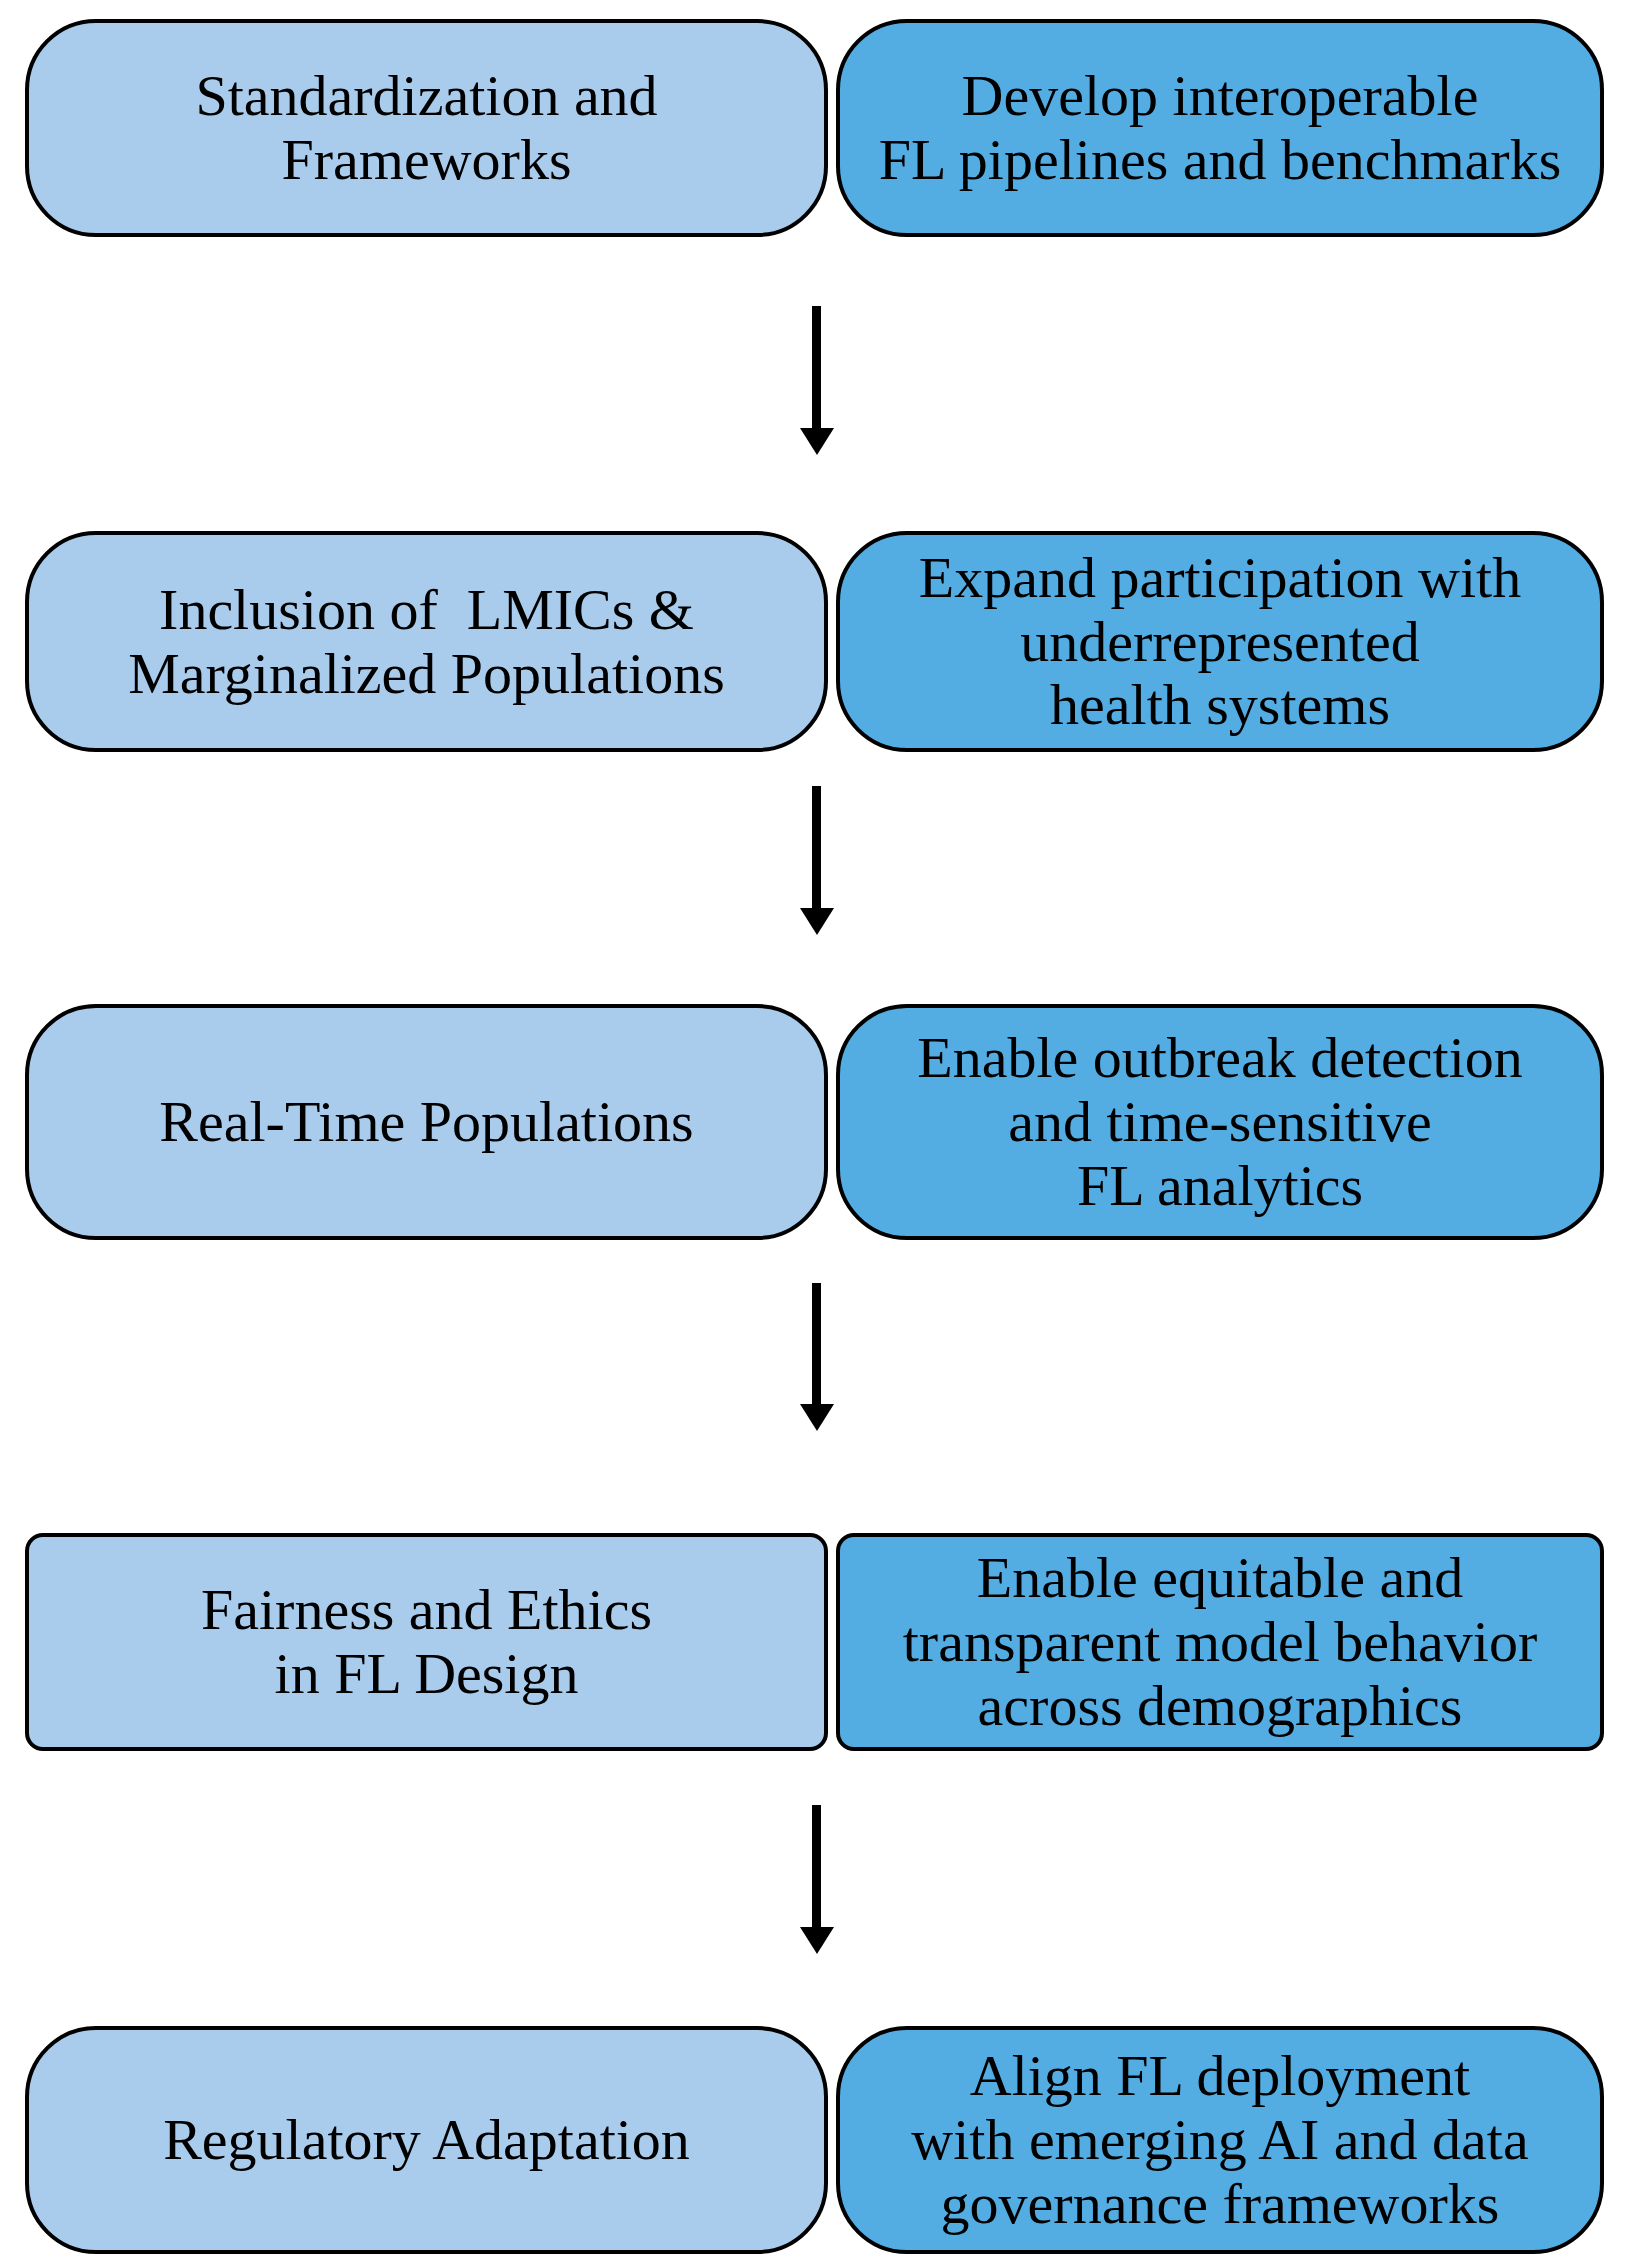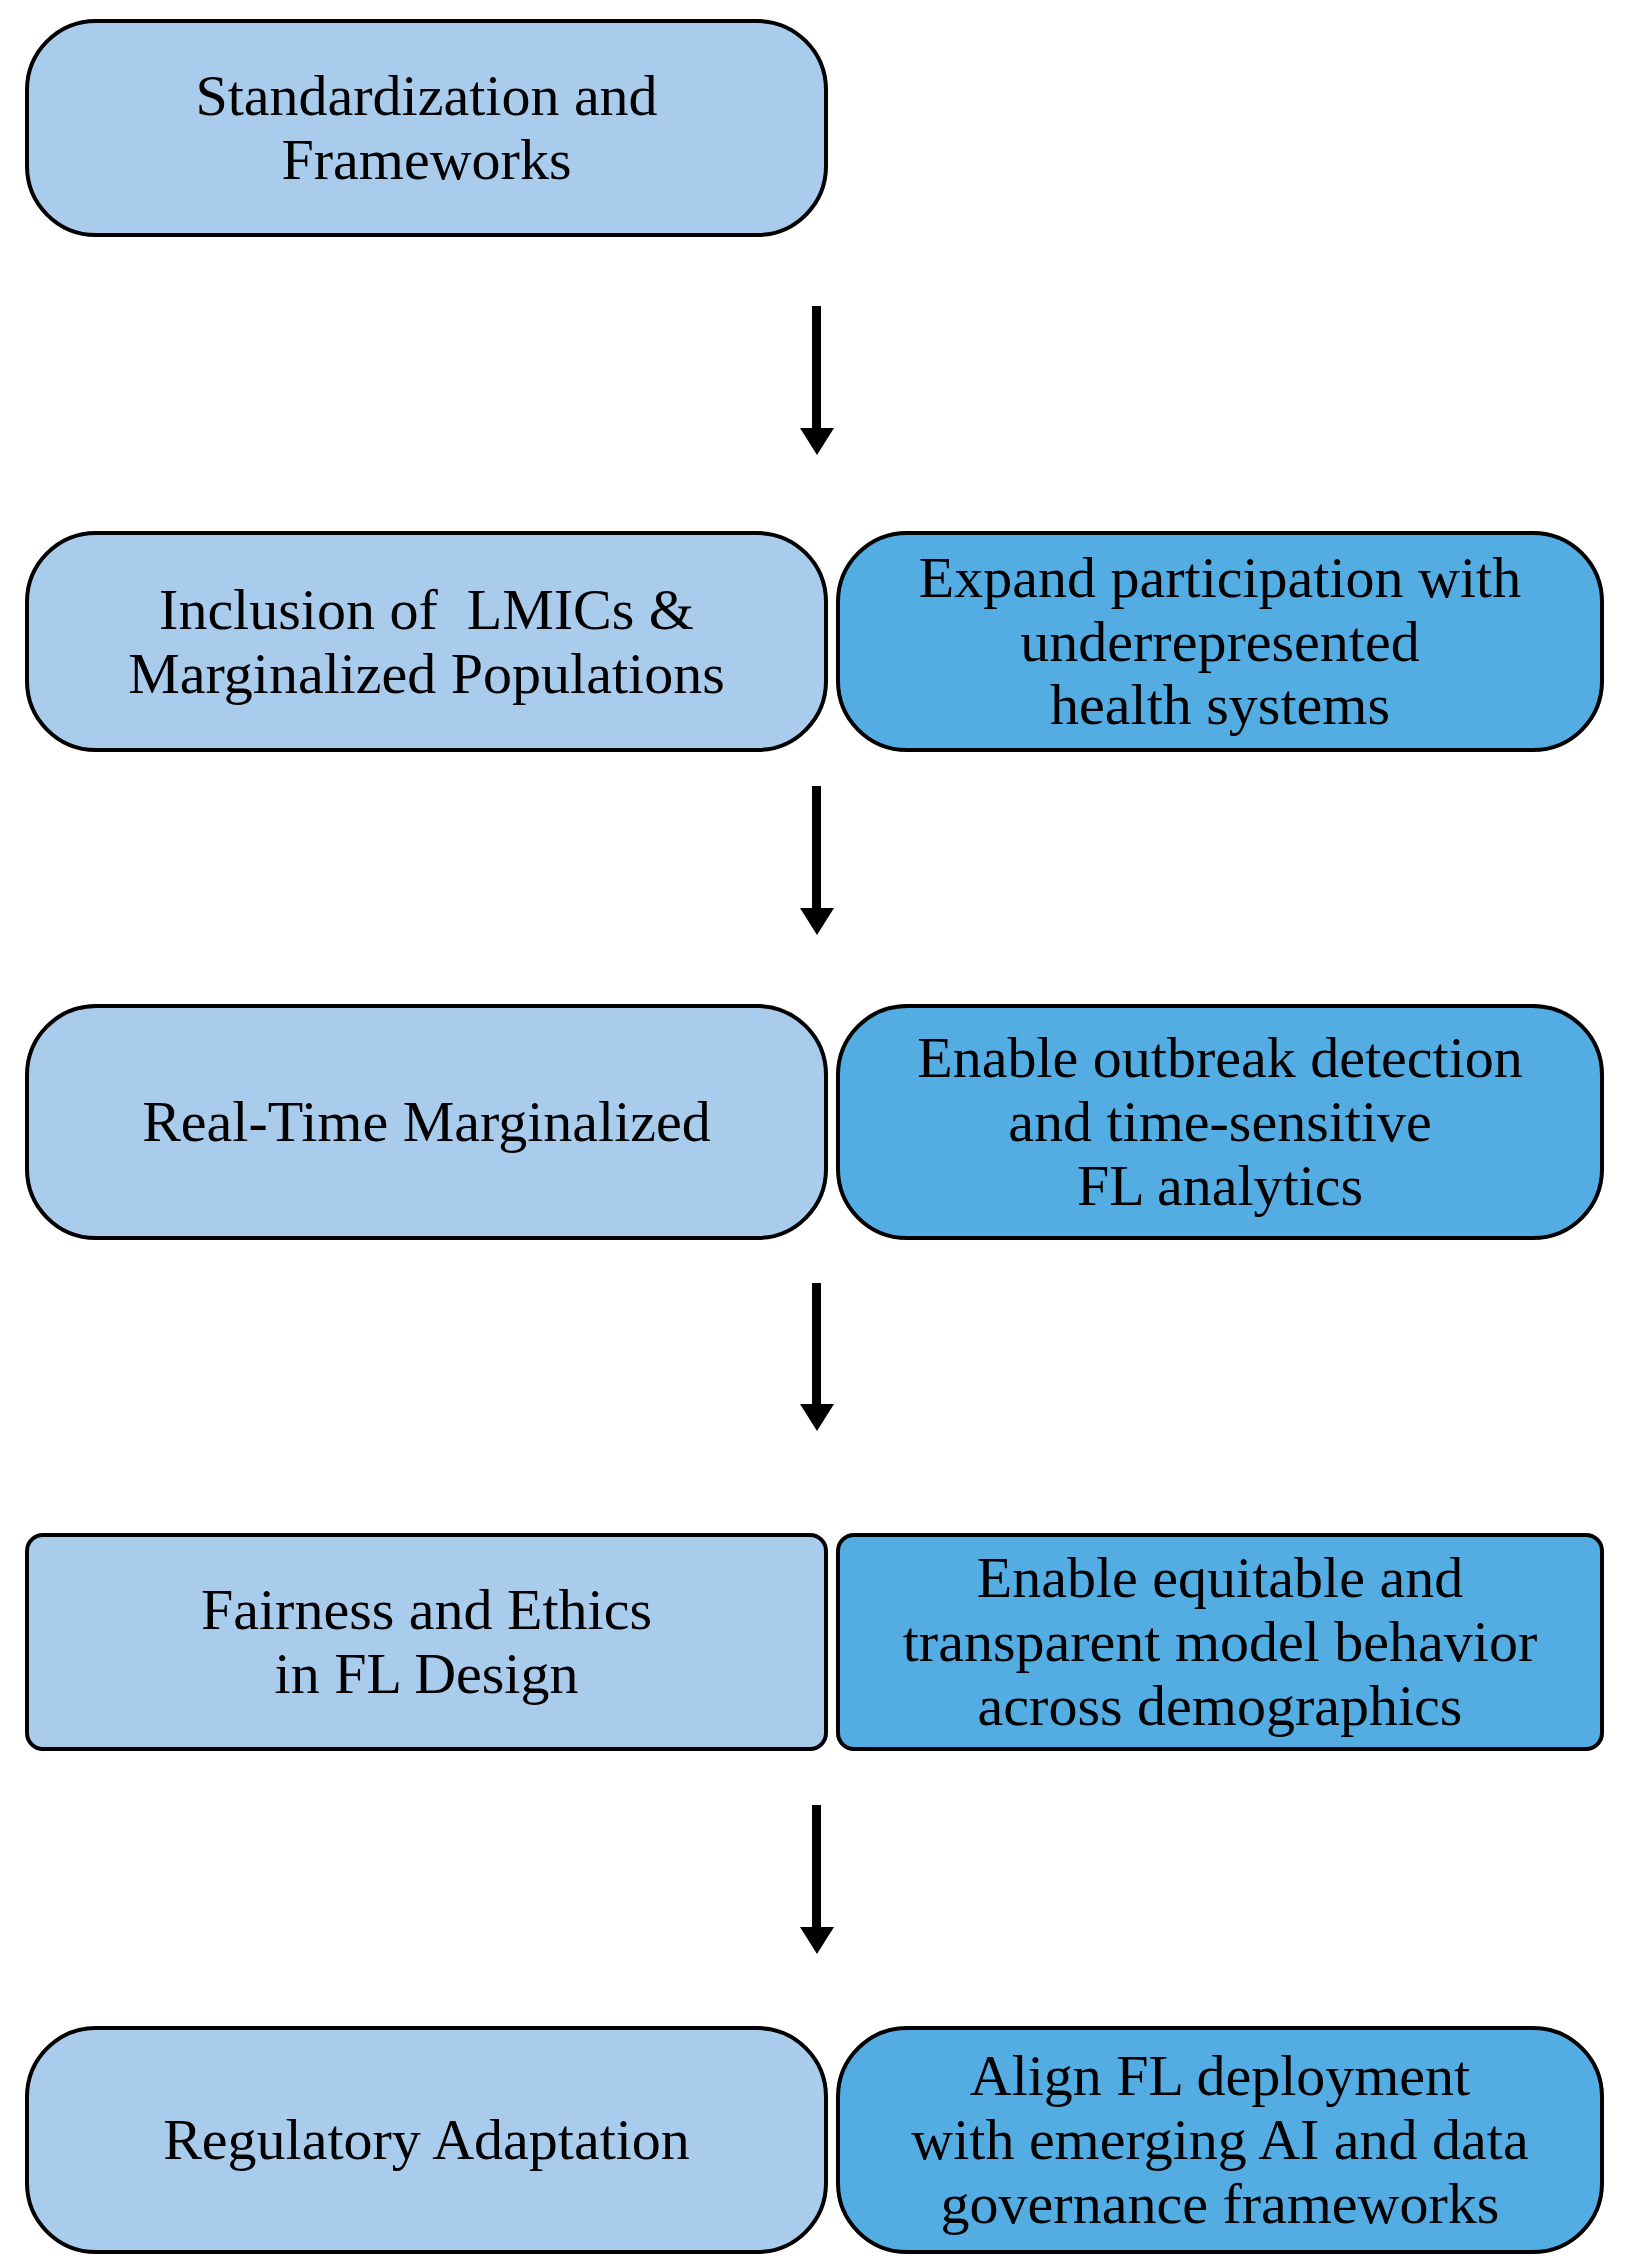--- a/index.html
+++ b/index.html
@@ -62,38 +62,40 @@
     border-top: 27px solid var(--line, #000000);
   }
 </style>
 </head>
 <body>
 
 <div class="canvas">
 
   <div class="flow-box left r1">Standardization and
 Frameworks</div>
+  <div class="flow-box right r1">Develop interoperable
+FL pipelines and benchmarks</div>
 
   <div class="arrow a1">
     <div class="shaft"></div>
     <div class="head"></div>
   </div>
 
   <div class="flow-box left r2">Inclusion of  LMICs &amp;
 Marginalized Populations</div>
   <div class="flow-box right r2">Expand participation with
 underrepresented
 health systems</div>
 
   <div class="arrow a2">
     <div class="shaft"></div>
     <div class="head"></div>
   </div>
 
-  <div class="flow-box left r3">Real-Time Marginalized</div>
+  <div class="flow-box left r3">Real-Time Populations</div>
   <div class="flow-box right r3">Enable outbreak detection
 and time-sensitive
 FL analytics</div>
 
   <div class="arrow a3">
     <div class="shaft"></div>
     <div class="head"></div>
   </div>
 
   <div class="flow-box left r4">Fairness and Ethics

